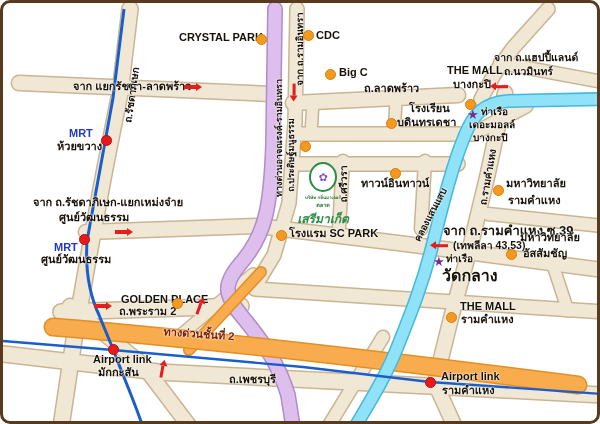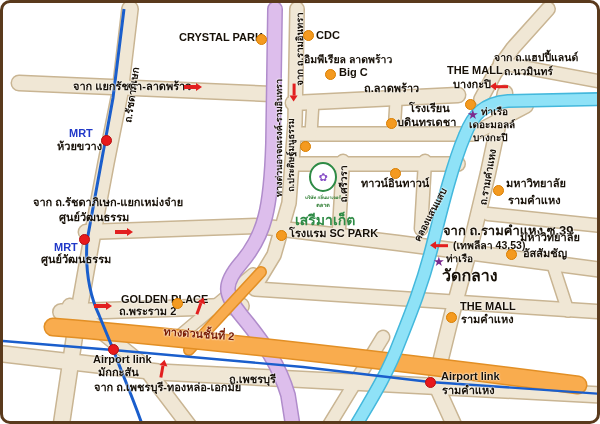--- a/index.html
+++ b/index.html
@@ -14,21 +14,21 @@
   .dot.stn{background:#E8191C;border:1px solid #B50E10;}
   .star{position:absolute;font-size:13px;line-height:1;color:#7B2B8F;font-weight:bold;}
   .arw{position:absolute;width:12px;height:3.2px;background:#E21F1F;transform-origin:center;}
   .arw::after{content:'';position:absolute;left:100%;top:50%;transform:translateY(-50%);
        border-left:6.5px solid #E21F1F;border-top:4.6px solid transparent;border-bottom:4.6px solid transparent;}
   .logo{position:absolute;left:292px;top:159px;width:56px;text-align:center;}
   .logo-ellipse{margin:0 auto;width:24px;height:26px;border:2px solid #2E8B45;border-radius:50%;
        background:#fff;display:flex;align-items:center;justify-content:center;font-size:11px;color:#8A52C8;line-height:1;}
   .logo-l1{font-size:4.5px;color:#2E7D32;font-weight:bold;margin-top:2px;white-space:nowrap;}
   .logo-l2{font-size:5.5px;color:#2E7D32;font-weight:bold;white-space:nowrap;}
-  .logo-l3{font-size:14px;color:#2E8B45;font-weight:bold;white-space:nowrap;}
+  .logo-l3{font-size:12px;color:#2E8B45;font-weight:bold;font-style:italic;white-space:nowrap;}
 </style>
 </head>
 <body>
 
 <div class="map" id="map-root">
   <svg width="600" height="424" viewBox="0 0 600 424">
     <defs>
       <path id="p0" d="M127,6 L117,90 L103,160 L88,240 L72,330 L58,424"></path>
       <path id="p1" d="M16,80 L268,91"></path>
       <path id="p2" d="M290,100 L455,92"></path>
@@ -134,21 +134,20 @@
   <div class="logo">
     <div class="logo-ellipse">
         <span>✿</span>
       </div>
     <div class="logo-l1">บริษัท กลิ่นมาเจอร์</div>
     <div class="logo-l2">ตลาด</div>
     <div class="logo-l3">เสรีมาเก็ต</div>
   </div>
 <div class="lbl" style="left: 176px; top: 28px;">CRYSTAL PARK</div>
     <div class="lbl" style="left: 313px; top: 26px;">CDC</div>
-    <div class="lbl" style="left: 301px; top: 50px; font-size: 10.5px;">อิมพีเรียล ลาดพร้าว</div>
     <div class="lbl" style="left: 336px; top: 63px;">Big C</div>
     <div class="lbl" style="left: 361px; top: 79px;">ถ.ลาดพร้าว</div>
     <div class="lbl" style="left: 444px; top: 61px;">THE MALL</div>
     <div class="lbl" style="left: 450px; top: 75px;">บางกะปิ</div>
     <div class="lbl" style="left: 491px; top: 48px; font-size: 10.5px;">จาก ถ.แฮปปี้แลนด์</div>
     <div class="lbl" style="left: 501px; top: 62px; font-size: 10.5px;">ถ.นวมินทร์</div>
     <div class="lbl" style="left: 70px; top: 77px;">จาก แยกรัชดา-ลาดพร้าว</div>
     <div class="lbl" style="left: 406px; top: 99px;">โรงเรียน</div>
     <div class="lbl" style="left: 394px; top: 113px;">บดินทรเดชา</div>
     <div class="lbl" style="left: 478px; top: 103px; font-size: 10px;">ท่าเรือ</div>
@@ -173,21 +172,20 @@
     <div class="lbl" style="left: 66px; top: 124px; color: rgb(32, 56, 200);">MRT</div>
     <div class="lbl" style="left: 54px; top: 137px;">ห้วยขวาง</div>
     <div class="lbl" style="left: 51px; top: 238px; color: rgb(32, 56, 200);">MRT</div>
     <div class="lbl" style="left: 38px; top: 250px;">ศูนย์วัฒนธรรม</div>
     <div class="lbl" style="left: 118px; top: 290px;">GOLDEN PLACE</div>
     <div class="lbl" style="left: 116px; top: 302px;">ถ.พระราม 2</div>
     <div class="lbl" style="left: 196px; top: 331px; color: rgb(122, 27, 0); transform: translate(-50%, -50%) rotate(4deg);">ทางด่วนชั้นที่ 2</div>
     <div class="lbl" style="left: 226px; top: 370px;">ถ.เพชรบุรี</div>
     <div class="lbl" style="left: 90px; top: 350px;">Airport link</div>
     <div class="lbl" style="left: 95px; top: 363px;">มักกะสัน</div>
-    <div class="lbl" style="left: 91px; top: 378px;">จาก ถ.เพชรบุรี-ทองหล่อ-เอกมัย</div>
     <div class="lbl" style="left: 129px; top: 92px; font-size: 10px; transform: translate(-50%, -50%) rotate(-82deg);">ถ.รัชดาภิเษก</div>
     <div class="lbl" style="left: 276px; top: 135px; font-size: 9px; transform: translate(-50%, -50%) rotate(-90deg);">ทางด่วนอาจณรงค์-รามอินทรา</div>
     <div class="lbl" style="left: 297px; top: 46px; font-size: 9.5px; transform: translate(-50%, -50%) rotate(-90deg);">จาก ถ.รามอินทรา</div>
     <div class="lbl" style="left: 288px; top: 152px; font-size: 9px; transform: translate(-50%, -50%) rotate(-90deg);">ถ.ประดิษฐ์มนูธรรม</div>
     <div class="lbl" style="left: 341px; top: 181px; font-size: 10px; transform: translate(-50%, -50%) rotate(-90deg);">ถ.ศรีวรา</div>
     <div class="lbl" style="left: 485px; top: 174px; font-size: 10px; transform: translate(-50%, -50%) rotate(-80deg);">ถ.รามคำแหง</div>
     <div class="lbl" style="left: 428px; top: 212px; font-size: 9.5px; transform: translate(-50%, -50%) rotate(-62deg);">คลองแสนแสบ</div>
     <div class="dot poi" style="left: 252.5px; top: 30.5px;"></div>
     <div class="dot poi" style="left: 299.5px; top: 26.5px;"></div>
     <div class="dot poi" style="left: 321.5px; top: 65.5px;"></div>

